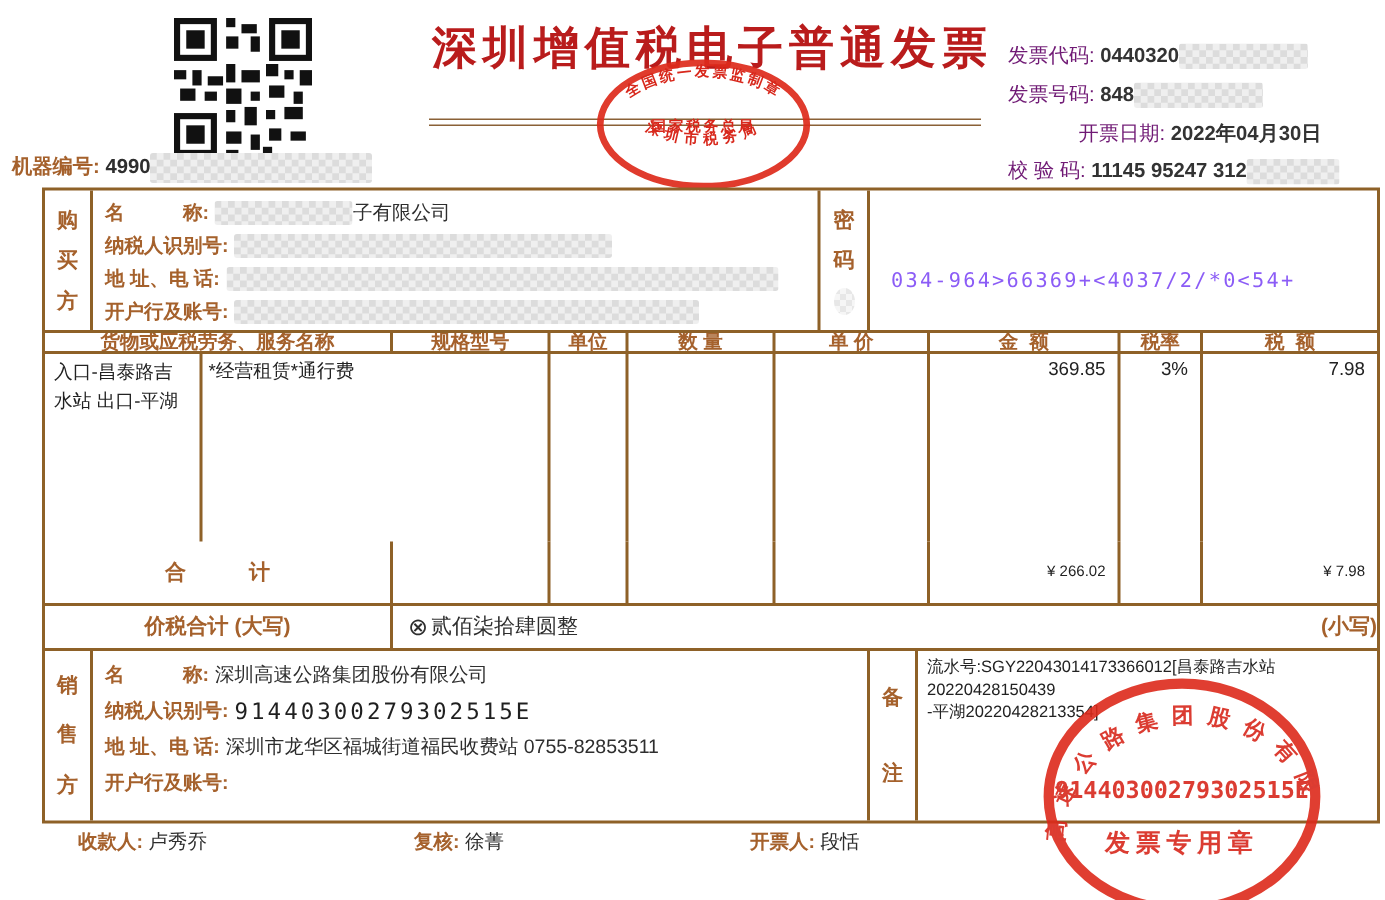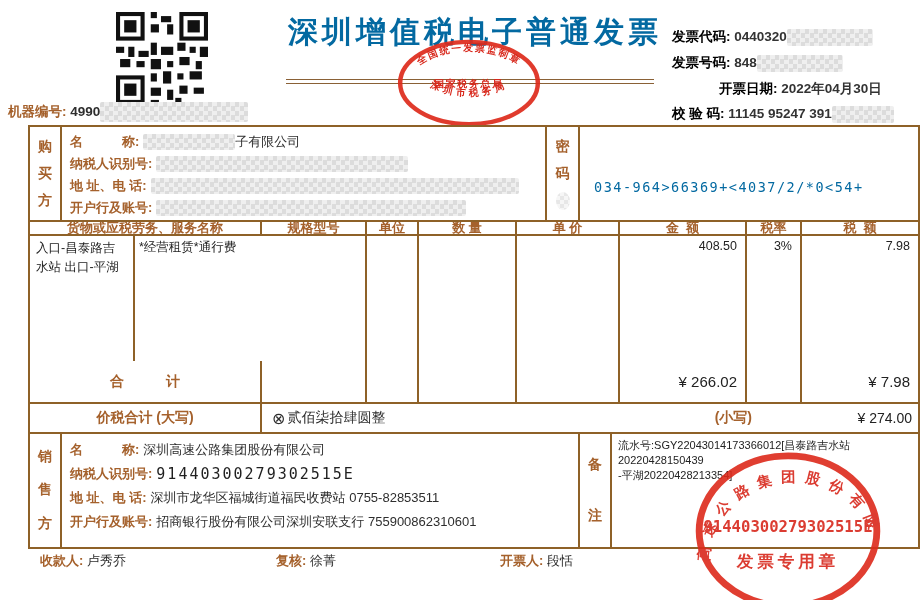--- a/index.html
+++ b/index.html
@@ -9,57 +9,57 @@
   .brown{color:#a5612c;}
   .dark{color:#2e2e2e;}
 
   
   .mosaic{display:inline-block;vertical-align:middle;border-radius:2px;
     background:repeating-conic-gradient(#efefef 0% 25%, #dcdcdc 0% 50%);
     background-size:9px 9px;}
 
   
   #title{left:270px;top:12px;width:410px;text-align:center;font-family:"Liberation Serif",serif;
-    font-size:30px;letter-spacing:4px;color:#0369a1;font-weight:600;}
+    font-size:30px;letter-spacing:4px;color:#b91c1c;font-weight:600;}
   #double-line{left:286px;top:79px;width:368px;height:3px;border-top:1px solid #8a6136;border-bottom:1px solid #8a6136;}
   #machine-line{left:8px;top:102px;font-size:13.5px;}
   #qr{left:116px;top:12px;}
   .meta-row{position:absolute;left:672px;font-size:13.5px;width:250px;white-space:nowrap;}
-  .meta-row .lab{color:#000000;font-weight:700;white-space:pre;}
+  .meta-row .lab{color:#701a75;font-weight:400;white-space:pre;}
   .meta-row .val{color:#333;font-weight:600;}
 
   
   #inv-table{left:28px;top:125px;width:892px;height:424px;border:2px solid #8e6128;box-sizing:border-box;
     display:flex;flex-direction:column;}
   .t-row{display:flex;flex-direction:row;border-bottom:2px solid #8e6128;box-sizing:border-box;}
   .t-row:last-child{border-bottom:none;}
   .cell{box-sizing:border-box;border-right:2px solid #8e6128;overflow:hidden;}
   .cell:last-child{border-right:none;}
   .vlabel{display:flex;flex-direction:column;align-items:center;justify-content:space-around;
     color:#a5612c;font-size:14px;padding:6px 0;font-weight:600;}
   .covered{color:transparent;background:repeating-conic-gradient(#f6f6f6 0% 25%, #e7e7e7 0% 50%);
     background-size:8px 8px;border-radius:50%;}
 
   .info-block{padding:4px 0 2px 8px;font-size:13px;}
   .info-line{display:flex;align-items:center;height:22px;white-space:nowrap;}
   .flabel{color:#a5612c;white-space:pre;font-weight:600;margin-right:4px;}
 
   #pwd-cell{font-family:"DejaVu Sans Mono",monospace;font-size:13.5px;letter-spacing:1.5px;
-    color:#0369a1;padding:8px 4px 0 14px;line-height:21px;white-space:pre;}
+    color:#8b5cf6;padding:8px 4px 0 14px;line-height:21px;white-space:pre;}
 
   .hdr-cell{display:flex;align-items:center;justify-content:center;color:#a5612c;font-size:13px;
     font-weight:600;white-space:pre;}
   .body-cell{font-size:12.5px;color:#222;padding-top:3px;}
   .num-right{text-align:right;padding-right:8px;}
 
   .c-name{width:232px;} .c-spec{width:105px;} .c-unit{width:52px;} .c-qty{width:98px;}
   .c-price{width:103px;} .c-amt{width:127px;} .c-rate{width:55px;} .c-tax{flex:1;}
 
   #total-label{color:#a5612c;font-size:14px;font-weight:600;display:flex;align-items:center;justify-content:center;white-space:pre;}
-  .total-num{display:flex;align-items:center;justify-content:flex-end;padding-right:8px;font-size:15px;color:#222;}
+  .total-num{display:flex;align-items:center;justify-content:flex-end;padding-right:8px;font-size:10px;color:#222;}
 
   #words-label{display:flex;align-items:center;justify-content:center;color:#a5612c;font-size:14px;font-weight:600;}
   #words-cell{display:flex;align-items:center;font-size:14px;padding-left:10px;}
   #words-symbol{font-size:16px;margin-right:2px;}
   #figures-label{margin-left:auto;color:#a5612c;font-weight:600;}
   #figures-value{width:160px;text-align:right;padding-right:6px;color:#222;}
 
   #seller-info .info-line{height:24px;font-size:13px;}
   #seller-taxid{font-family:"DejaVu Sans Mono",monospace;font-size:15px;letter-spacing:2px;color:#1f1f1f;}
   #remark-cell{padding:4px 6px;font-size:11px;line-height:15px;color:#222;position:relative;}
@@ -144,21 +144,21 @@
 <div class="meta-row" style="top:28px;">
   <span class="lab">发票代码: </span><span class="val">0440320</span><span class="mosaic" style="width:86px;height:17px;"></span>
 </div>
 <div class="meta-row" style="top:54px;">
   <span class="lab">发票号码: </span><span class="val">848</span><span class="mosaic" style="width:86px;height:17px;"></span>
 </div>
 <div class="meta-row" style="top:80px;margin-left:47px;">
   <span class="lab">开票日期: </span><span class="val">2022年04月30日</span>
 </div>
 <div class="meta-row" style="top:105px;">
-  <span class="lab">校 验 码: </span><span class="val">11145 95247 391</span><span class="mosaic" style="width:62px;height:17px;"></span>
+  <span class="lab">校 验 码: </span><span class="val">11145 95247 312</span><span class="mosaic" style="width:62px;height:17px;"></span>
 </div>
 
 <div id="inv-table" class="abs">
 
   <div class="t-row" style="height:95px;">
     <div class="cell vlabel" style="width:32px;">
       <span>购</span>
       <span>买</span>
       <span>方</span>
     </div>
@@ -207,21 +207,21 @@
 
   <div class="t-row" style="height:125px;border-bottom:none;">
     <div class="cell body-cell c-spec" style="padding-left:6px;line-height:19px;">
       <div>入口-昌泰路吉</div>
       <div>水站 出口-平湖</div>
     </div>
     <div class="cell body-cell c-name" style="padding-left:4px;">*经营租赁*通行费</div>
     <div class="cell body-cell c-unit"></div>
     <div class="cell body-cell c-qty"></div>
     <div class="cell body-cell c-price"></div>
-    <div class="cell body-cell num-right c-amt">408.50</div>
+    <div class="cell body-cell num-right c-amt">369.85</div>
     <div class="cell body-cell num-right c-rate">3%</div>
     <div class="cell body-cell num-right c-tax">7.98</div>
   </div>
 
   <div class="t-row" style="height:43px;">
     <div id="total-label" class="cell c-name">合　　　计</div>
     <div class="cell c-spec"></div>
     <div class="cell c-unit"></div>
     <div class="cell c-qty"></div>
     <div class="cell c-price"></div>
@@ -229,21 +229,20 @@
     <div class="cell c-rate"></div>
     <div class="cell total-num c-tax">¥ 7.98</div>
   </div>
 
   <div class="t-row" style="height:30px;">
     <div id="words-label" class="cell c-name">价税合计 (大写)</div>
     <div id="words-cell" class="cell" style="flex:1;">
       <span id="words-symbol">⊗</span>
       <span>贰佰柒拾肆圆整</span>
       <span id="figures-label">(小写)</span>
-      <span id="figures-value">¥ 274.00</span>
     </div>
   </div>
 
   <div class="t-row" style="flex:1;">
     <div class="cell vlabel" style="width:32px;">
       <span>销</span>
       <span>售</span>
       <span>方</span>
     </div>
     <div id="seller-info" class="cell info-block" style="width:518px;">
@@ -254,35 +253,34 @@
       <div class="info-line">
         <span class="flabel">纳税人识别号:</span>
         <span id="seller-taxid">91440300279302515E</span>
       </div>
       <div class="info-line">
         <span class="flabel">地 址、电 话:</span>
         <span>深圳市龙华区福城街道福民收费站 0755-82853511</span>
       </div>
       <div class="info-line">
         <span class="flabel">开户行及账号:</span>
-        <span>招商银行股份有限公司深圳安联支行 755900862310601</span>
       </div>
     </div>
     <div class="cell vlabel" style="width:32px;">
       <span>备</span>
       <span>注</span>
     </div>
     <div id="remark-cell" class="cell c-tax">
       <div>流水号:SGY22043014173366012[昌泰路吉水站20220428150439</div>
       <div>-平湖20220428213354]</div>
     </div>
   </div>
 </div>
 
-<div class="foot-item" style="left:40px;">
+<div class="foot-item" style="left:52px;">
   <span class="lab">收款人:</span>
   <span>卢秀乔</span>
 </div>
 <div class="foot-item" style="left:276px;">
   <span class="lab">复核:</span>
   <span>徐菁</span>
 </div>
 <div class="foot-item" style="left:500px;">
   <span class="lab">开票人:</span>
   <span>段恬</span>

